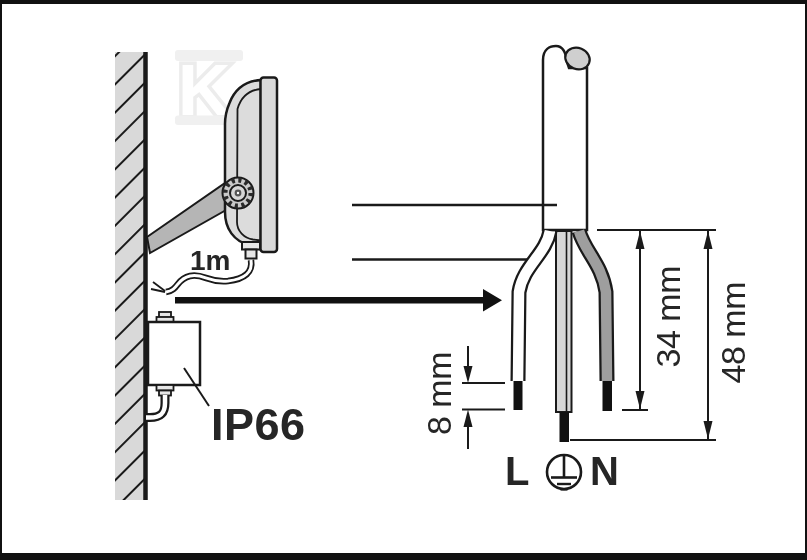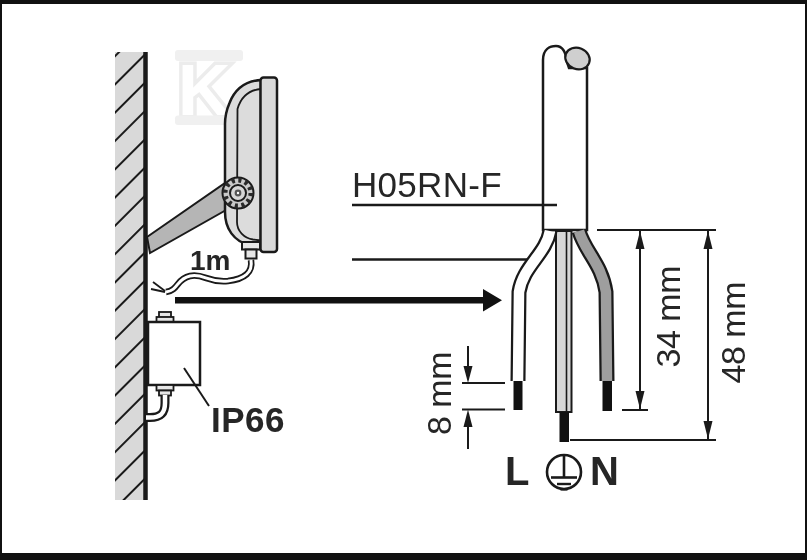--- a/index.html
+++ b/index.html
@@ -11,21 +11,21 @@
   .frame{
     position:absolute;inset:0;box-sizing:border-box;
     border-style:solid;border-color:#111;
     border-width:4px 2px 7px 2px;pointer-events:none;
   }
   .lbl{position:absolute;white-space:nowrap;line-height:1;color:#262626;}
   .lbl-h05{left:352px;top:167px;font-size:35px;letter-spacing:.3px;}
   .lbl-mm2{left:352px;top:226px;font-size:35px;letter-spacing:-.3px;}
   .lbl-mm2 sup{font-size:23px;vertical-align:11px;letter-spacing:0;}
   .lbl-1m{left:190px;top:247px;font-size:28px;font-weight:bold;}
-  .lbl-ip66{left:211px;top:402px;font-size:35px;font-weight:bold;letter-spacing:.5px;text-align:right;}
+  .lbl-ip66{left:211px;top:402px;font-size:45px;font-weight:bold;letter-spacing:.5px;text-align:right;}
   .vlabel{
     position:absolute;writing-mode:vertical-rl;transform:rotate(180deg);
     font-size:34px;line-height:1.1;letter-spacing:-.5px;color:#262626;white-space:nowrap;
   }
   .lbl-8mm{left:421px;top:352px;}
   .lbl-34mm{left:650px;top:266px;}
   .lbl-48mm{left:715px;top:282px;}
   .lbl-L{left:505px;top:451px;font-size:40px;font-weight:bold;}
   .lbl-N{left:590px;top:451px;font-size:40px;font-weight:bold;}
 </style>
@@ -150,21 +150,20 @@
 
     <g stroke="#1a1a1a" fill="none">
       <circle cx="564" cy="472" r="17" stroke-width="2.6"></circle>
       <line x1="564" y1="455.5" x2="564" y2="477.5" stroke-width="2.6"></line>
       <line x1="551" y1="477.5" x2="577" y2="477.5" stroke-width="2.6"></line>
       <line x1="557" y1="484" x2="571" y2="484" stroke-width="2.4"></line>
       <line x1="560.5" y1="489.5" x2="567.5" y2="489.5" stroke-width="2.2"></line>
     </g>
   </svg>
 
-  <div class="lbl lbl-h05">H05RN-F</div>
   <div class="lbl lbl-1m">1m</div>
   <div class="lbl lbl-ip66">IP66</div>
   <div class="vlabel lbl-8mm">8 mm</div>
   <div class="vlabel lbl-34mm">34 mm</div>
   <div class="vlabel lbl-48mm">48 mm</div>
   <div class="lbl lbl-L">L</div>
   <div class="lbl lbl-N">N</div>
 
   <div class="frame"></div>
 </div>

